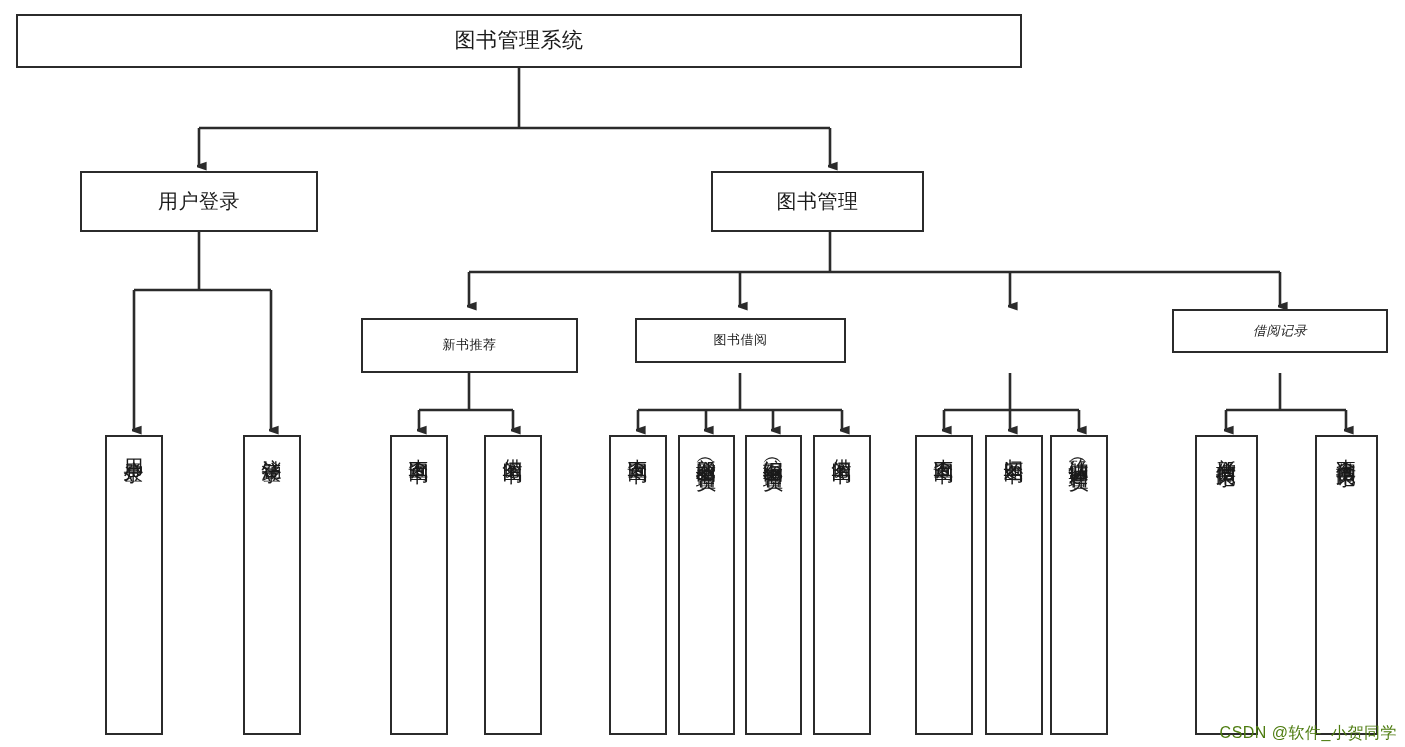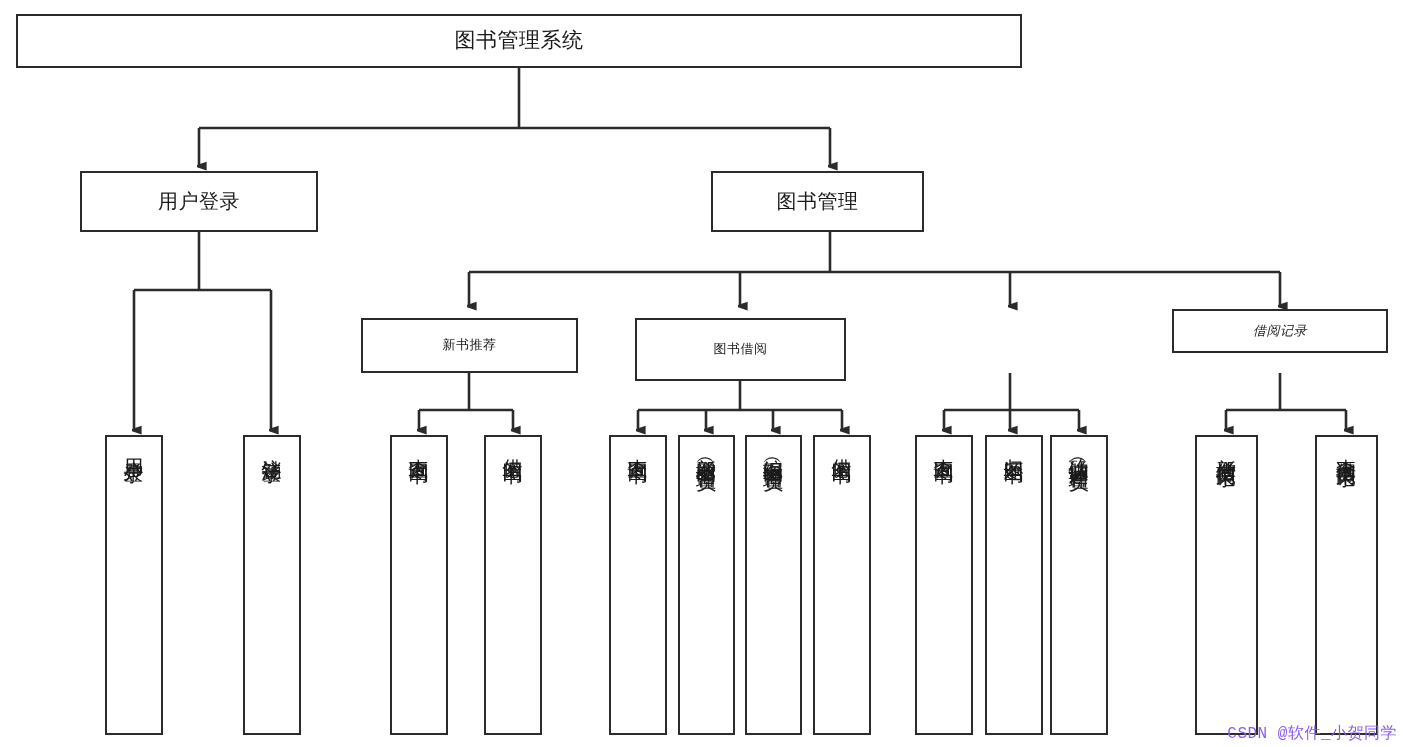--- a/index.html
+++ b/index.html
@@ -51,22 +51,22 @@
     text-orientation: upright;
     letter-spacing: 2px;
     line-height: 1;
     white-space: nowrap;
   }
   .watermark {
     position: absolute;
     right: 8px;
     bottom: 3px;
     font-size: 16px;
-    color: #8b5cf6;
-    font-family: Liberation Mono, monospace;
+    color: #4d7c0f;
+    font-family: Liberation Sans, sans-serif;
     white-space: nowrap;
     letter-spacing: 0.5px;
   }
 </style>
 </head>
 <body>
 
 <div id="canvas">
 
   <svg class="connectors" viewBox="0 0 1405 747">
@@ -126,21 +126,21 @@
   <div class="node lvl2" style="left:80px; top:171px; width:238px; height:61px;">
     <span class="label">用户登录</span>
   </div>
   <div class="node lvl2" style="left:711px; top:171px; width:213px; height:61px;">
     <span class="label">图书管理</span>
   </div>
 
   <div class="node lvl3" style="left:361px; top:318px; width:217px; height:55px;">
     <span class="label">新书推荐</span>
   </div>
-  <div class="node lvl3" style="left:635px; top:318px; width:211px; height:63px;">
+  <div class="node lvl3" style="left:635px; top:318px; width:211px; height:45px;">
     <span class="label">图书借阅</span>
   </div>
   <div class="node lvl3" style="left:1172px; top:309px; width:216px; height:44px;font-style:italic;">
     <span class="label">借阅记录</span>
   </div>
 
   <div class="node leaf" style="left:105px; top:435px; width:58px; height:300px;">
     <span class="label">用户登录</span>
   </div>
   <div class="node leaf" style="left:243px; top:435px; width:58px; height:300px;">

